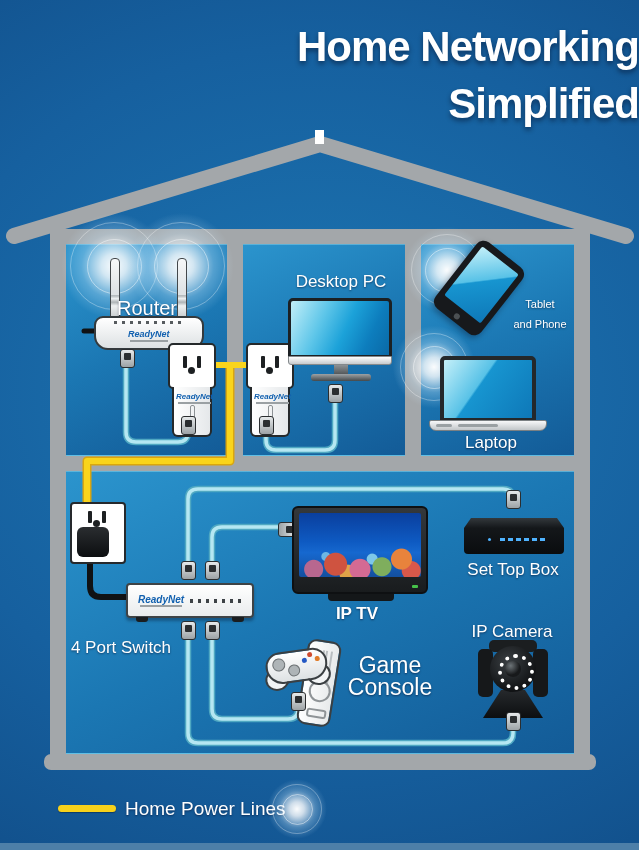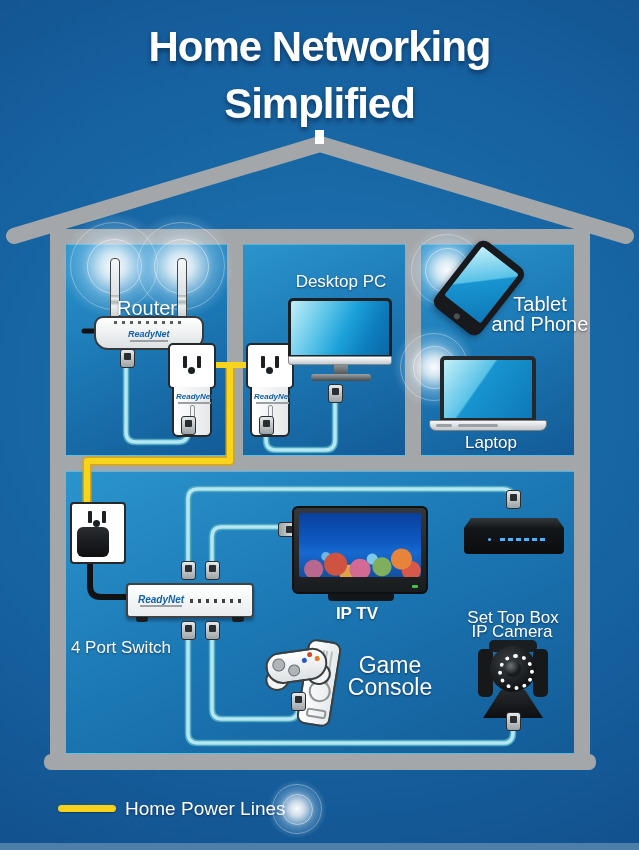--- a/index.html
+++ b/index.html
@@ -1,39 +1,39 @@
 <!DOCTYPE html>
 <html><head>
 <meta charset="utf-8">
 <style>
   html,body{margin:0;padding:0;}
   body{font-family:"Liberation Sans",sans-serif;background:#0d3f70;}
   #scene{position:relative;width:639px;height:850px;overflow:hidden;
     background:radial-gradient(ellipse 140% 90% at 50% 46%, #1d77b3 0%, #16609f 45%, #114e89 75%, #0f4781 100%);}
   .abs{position:absolute;}
   
-  #title{left:0;top:18px;width:639px;text-align:center;color:#fff;font-weight:bold;
+  #title{left:0;top:18px;width:639px;text-align:right;color:#fff;font-weight:bold;
     font-size:42px;line-height:57px;letter-spacing:-1px;text-shadow:0 3px 5px rgba(0,0,20,.45);}
   
   .room{background:linear-gradient(155deg,#2b94cd 0%,#1b77b3 48%,#135b97 100%);
     border:2px solid rgba(120,210,240,.7);border-radius:2px;box-sizing:border-box;}
   #room-1{left:64px;top:243px;width:165px;height:214px;}
   #room-2{left:241px;top:243px;width:166px;height:214px;}
   #room-3{left:419px;top:243px;width:157px;height:214px;}
   #room-4{left:64px;top:470px;width:512px;height:285px;}
   #footer-strip{left:0;top:843px;width:639px;height:7px;background:#4d7fa8;}
   
   svg.layer{position:absolute;left:0;top:0;}
   
   .glow{border-radius:50%;background:radial-gradient(circle,rgba(255,255,255,.98) 0%,rgba(255,255,255,.8) 16%,rgba(205,235,255,.30) 42%,rgba(205,235,255,0) 68%);}
   .glow::before,.glow::after{content:"";position:absolute;border-radius:50%;border:1px solid rgba(255,255,255,.32);}
   .glow::before{inset:10%;}
   .glow::after{inset:25%;border-color:rgba(255,255,255,.45);}
   
-  .lbl{color:#fff;font-size:20px;line-height:20px;text-align:center;text-shadow:0 1px 2px rgba(0,0,30,.5);}
+  .lbl{color:#fff;font-size:11px;line-height:20px;text-align:center;text-shadow:0 1px 2px rgba(0,0,30,.5);}
   
   #globe{left:29px;top:303px;width:56px;height:56px;border-radius:50%;
     background:radial-gradient(circle at 35% 28%,#d4edc8 0%,#7fbe7a 30%,#449748 60%,#226831 85%,#17491f 100%);
     border:2px solid #0e2a12;box-shadow:0 3px 6px rgba(0,0,0,.4);
     display:flex;align-items:center;justify-content:center;color:#fff;font-size:12.5px;text-shadow:0 1px 1px rgba(0,0,0,.5);}
   
   .antenna{width:8px;height:60px;background:linear-gradient(180deg,#f6f8f9 0%,#dfe3e5 55%,#dfe3e5 60%,#aeb4b7 61%,#eef1f2 66%,#aeb4b7 72%,#eef1f2 78%,#c3c8ca 100%);
     border:1px solid #43484b;border-radius:4px 4px 2px 2px;}
   #router-body{left:94px;top:316px;width:106px;height:30px;background:linear-gradient(#ffffff,#dde1e3);
     border:2px solid #343a3d;border-radius:9px 9px 14px 14px;}
@@ -294,21 +294,21 @@
     <div class="led"></div>
   </div>
   <div class="abs" id="tv-stand"></div>
   <div class="abs lbl" style="left:297px;top:604px;width:120px;font-size:17px;font-weight:bold;">IP TV</div>
 
   <div class="abs rj45" style="left:506px;top:490px;"></div>
   <div class="abs" id="stb">
     <div class="strip"></div>
     <div class="dot"></div>
   </div>
-  <div class="abs lbl" style="left:453px;top:560px;width:120px;font-size:17px;margin-top:48px;">Set Top Box</div>
+  <div class="abs lbl" style="left:453px;top:560px;width:120px;font-size:17px;">Set Top Box</div>
 
   <div class="abs" id="console-body">
     <div class="vent"></div>
     <div class="vent2"></div>
     <div class="disc"></div>
     <div class="slot"></div>
   </div>
   <div class="abs" id="controller">
     <div class="pad"></div>
     <div class="stick"></div>

